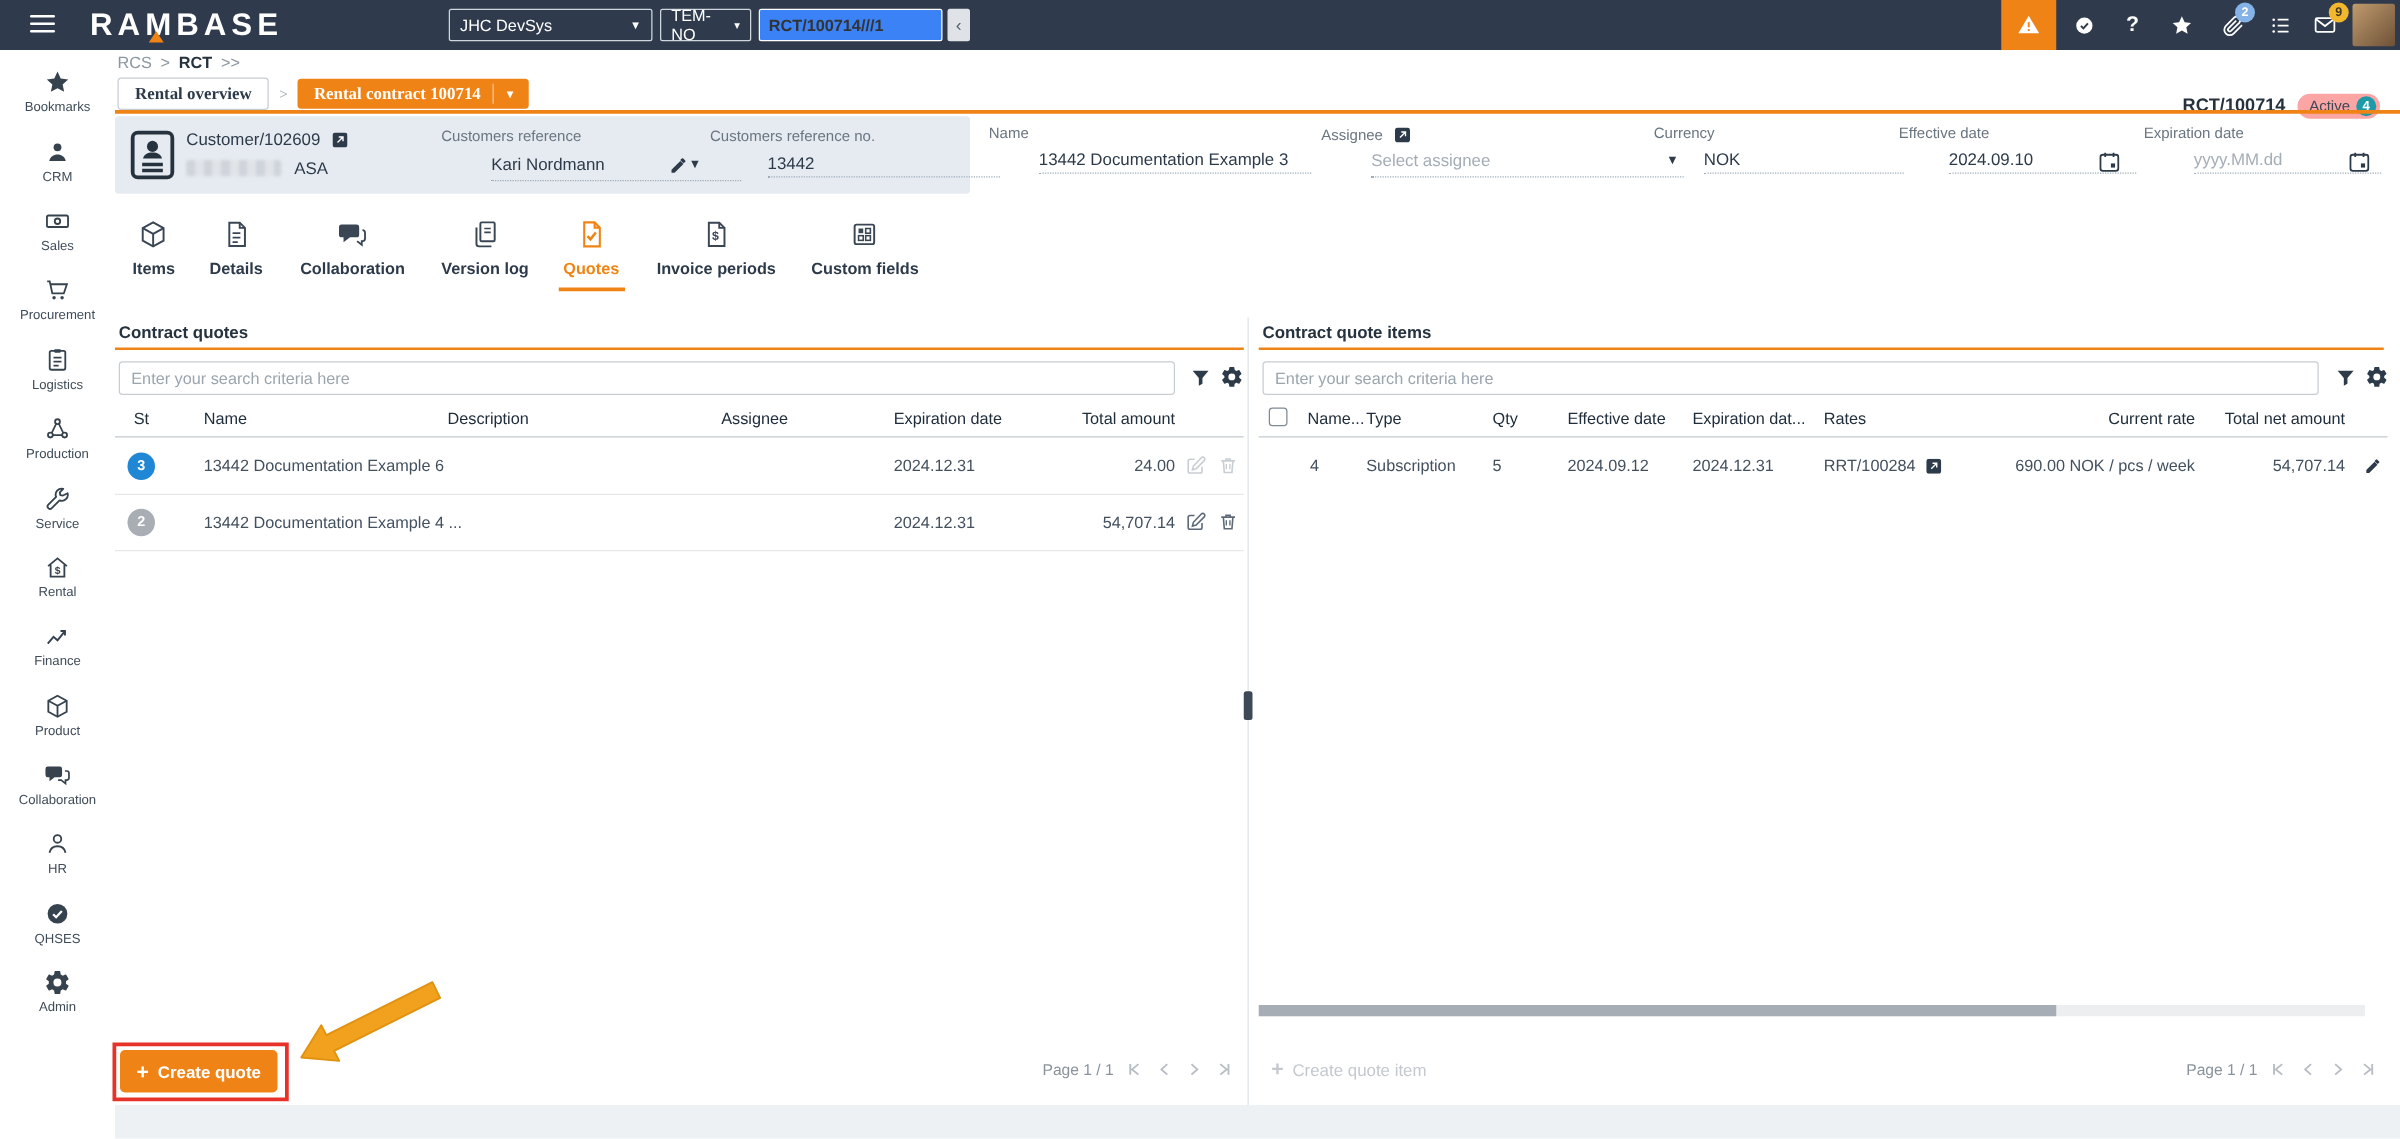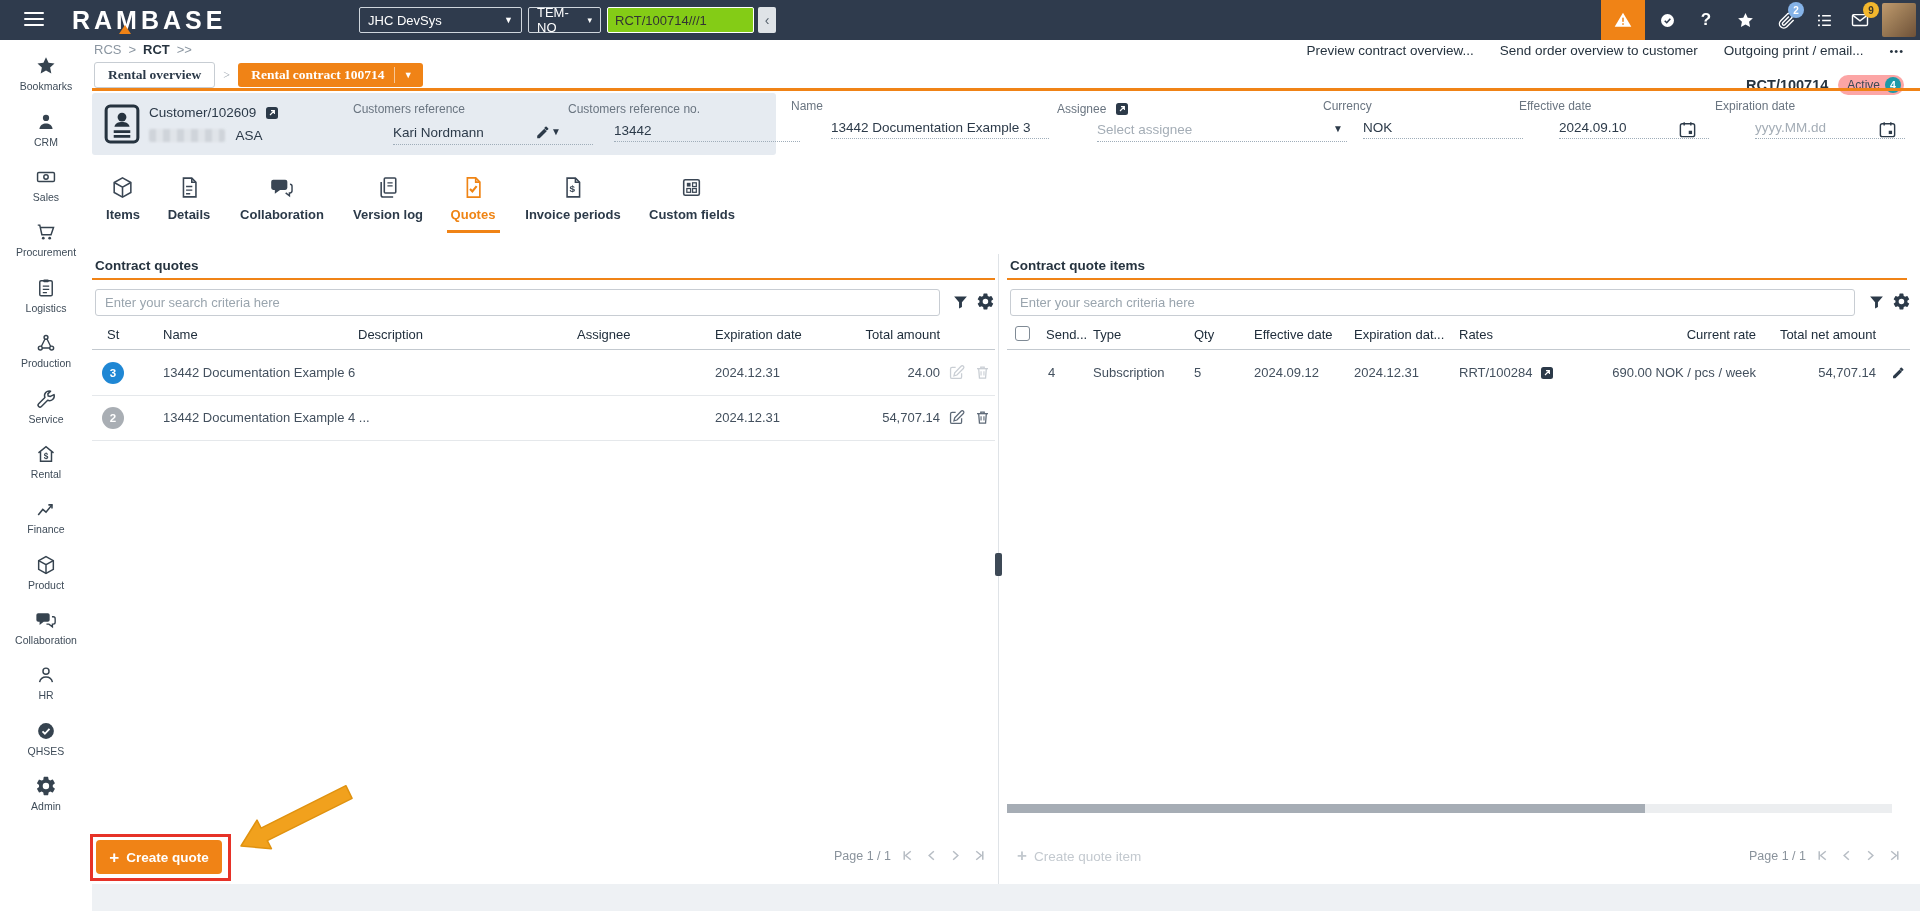--- a/index.html
+++ b/index.html
@@ -7,21 +7,21 @@
   .abs { position:absolute; }
   #root { position:relative; width:1920px; height:911px; background:#fff; }
 
   
   .topbar { position:absolute; left:0; top:0; width:1920px; height:40px; background:#2f3b4d; display:flex; align-items:center; }
   .burger { position:absolute; left:24px; top:12px; width:20px; height:16px; cursor:pointer; }
   .burger i { display:block; height:2.4px; background:#fff; margin-bottom:3.4px; border-radius:1px; }
   .logo { position:absolute; left:72px; top:6px; color:#fff; font-weight:bold; font-size:25px; letter-spacing:4px; }
   .logo .awedge { position:absolute; left:47px; bottom:1px; width:0; height:0; border-left:6px solid transparent; border-right:6px solid transparent; border-bottom:9px solid #f08316; }
   .tb-select { position:absolute; top:7px; height:26px; background:#2f3b4d; border:1px solid #cfd6dd; border-radius:2px; color:#fff; font-size:13px; display:flex; align-items:center; padding:0 8px; cursor:pointer; }
-  .tb-input { position:absolute; top:7px; height:26px; background:#84cc16; border:1px solid #fff; border-radius:2px; color:#333; font-size:13px; padding:0 7px; }
+  .tb-input { position:absolute; top:7px; height:26px; background:#3b82f6; border:1px solid #fff; border-radius:2px; color:#333; font-size:13px; padding:0 7px;font-weight:bold; }
   .tb-back { position:absolute; top:7px; left:758px; width:18px; height:26px; background:#dfe3e7; color:#55606b; border-radius:2px; font-size:14px; display:flex; align-items:center; justify-content:center; cursor:pointer; }
   .tb-ico { position:absolute; top:0; width:44px; height:40px; display:flex; align-items:center; justify-content:center; cursor:pointer; }
   .badge { position:absolute; min-width:16px; height:16px; border-radius:8px; font-size:10px; font-weight:bold; display:flex; align-items:center; justify-content:center; padding:0 3px; }
   .avatar { position:absolute; left:1882px; top:3px; width:34px; height:34px; border-radius:2px; background:linear-gradient(135deg,#c09a6d 0%,#9a7a55 45%,#6e5138 100%); filter:blur(0.6px); }
 
   
   .sidebar { position:absolute; left:0; top:40px; width:92px; height:871px; background:#fff; padding-top:6px; }
   .side-item { height:55.4px; display:flex; flex-direction:column; align-items:center; justify-content:center; gap:3px; cursor:pointer; }
   .side-item svg { width:22px; height:22px; }
   .slabel { font-size:10.5px; color:#3f4c59; }
@@ -269,26 +269,20 @@
 
   <div class="main">
 
     <div class="crumbs">
       <span>RCS</span>
       <span>&gt;</span>
       <span class="cur">RCT</span>
       <span>&gt;&gt;</span>
     </div>
 
-    <div class="actions">
-      <span>Preview contract overview...</span>
-      <span>Send order overview to customer</span>
-      <span>Outgoing print / email...</span>
-      <span style="font-size:11px; letter-spacing:1px;">•••</span>
-    </div>
 
     <div class="pills">
       <span class="pill-white">Rental overview</span>
       <span style="color:#9aa3ac; font-size:12px;">&gt;</span>
       <span class="pill-orange">
         <span>Rental contract 100714</span>
         <span class="vsep"></span>
         <span style="font-size:9px;">▼</span>
       </span>
     </div>
@@ -512,21 +506,21 @@
       <input class="search" placeholder="Enter your search criteria here" style="">
       <svg class="abs" style="left:861px; top:36px; cursor:pointer;" width="17" height="17" viewBox="0 0 20 20">
           <path d="M2.5 3h15l-5.8 6.8v5.4l-3.4 1.9v-7.3z" fill="#2c3a49"></path>
         </svg>
       <svg class="abs" style="left:885px; top:34px; cursor:pointer;" width="19" height="19" viewBox="0 0 24 24">
           <path d="M19.4 13c.04-.33.06-.66.06-1s-.02-.67-.06-1l2.1-1.65a.5.5 0 0 0 .12-.64l-2-3.46a.5.5 0 0 0-.6-.22l-2.49 1a7.3 7.3 0 0 0-1.73-1l-.38-2.65A.5.5 0 0 0 13.93 2h-4a.5.5 0 0 0-.5.42l-.38 2.65c-.62.26-1.2.6-1.73 1l-2.48-1a.5.5 0 0 0-.6.22l-2 3.46a.5.5 0 0 0 .12.64L4.45 11c-.04.33-.07.66-.07 1s.03.67.07 1l-2.1 1.65a.5.5 0 0 0-.12.64l2 3.46c.13.22.39.3.6.22l2.49-1c.53.4 1.1.74 1.73 1l.38 2.65c.04.24.25.42.5.42h4c.25 0 .46-.18.5-.42l.38-2.65a7.3 7.3 0 0 0 1.73-1l2.48 1c.22.08.48 0 .6-.22l2-3.46a.5.5 0 0 0-.12-.64L19.4 13zM11.93 15.5a3.5 3.5 0 1 1 0-7 3.5 3.5 0 0 1 0 7z" fill="#2c3a49"></path>
         </svg>
 
       <div class="thead">
         <span class="chk abs" style="left:8px; top:2px;"></span>
-        <span class="th" style="left:39px;">Send...</span>
+        <span class="th" style="left:39px;">Name...</span>
         <span class="th" style="left:86px;">Type</span>
         <span class="th" style="left:187px;">Qty</span>
         <span class="th" style="left:247px;">Effective date</span>
         <span class="th" style="left:347px;">Expiration dat...</span>
         <span class="th" style="left:452px;">Rates</span>
         <span class="th" style="right:154px;">Current rate</span>
         <span class="th" style="right:34px;">Total net amount</span>
       </div>
 
       <div class="trow" style="top:93px; border-bottom:none;">

